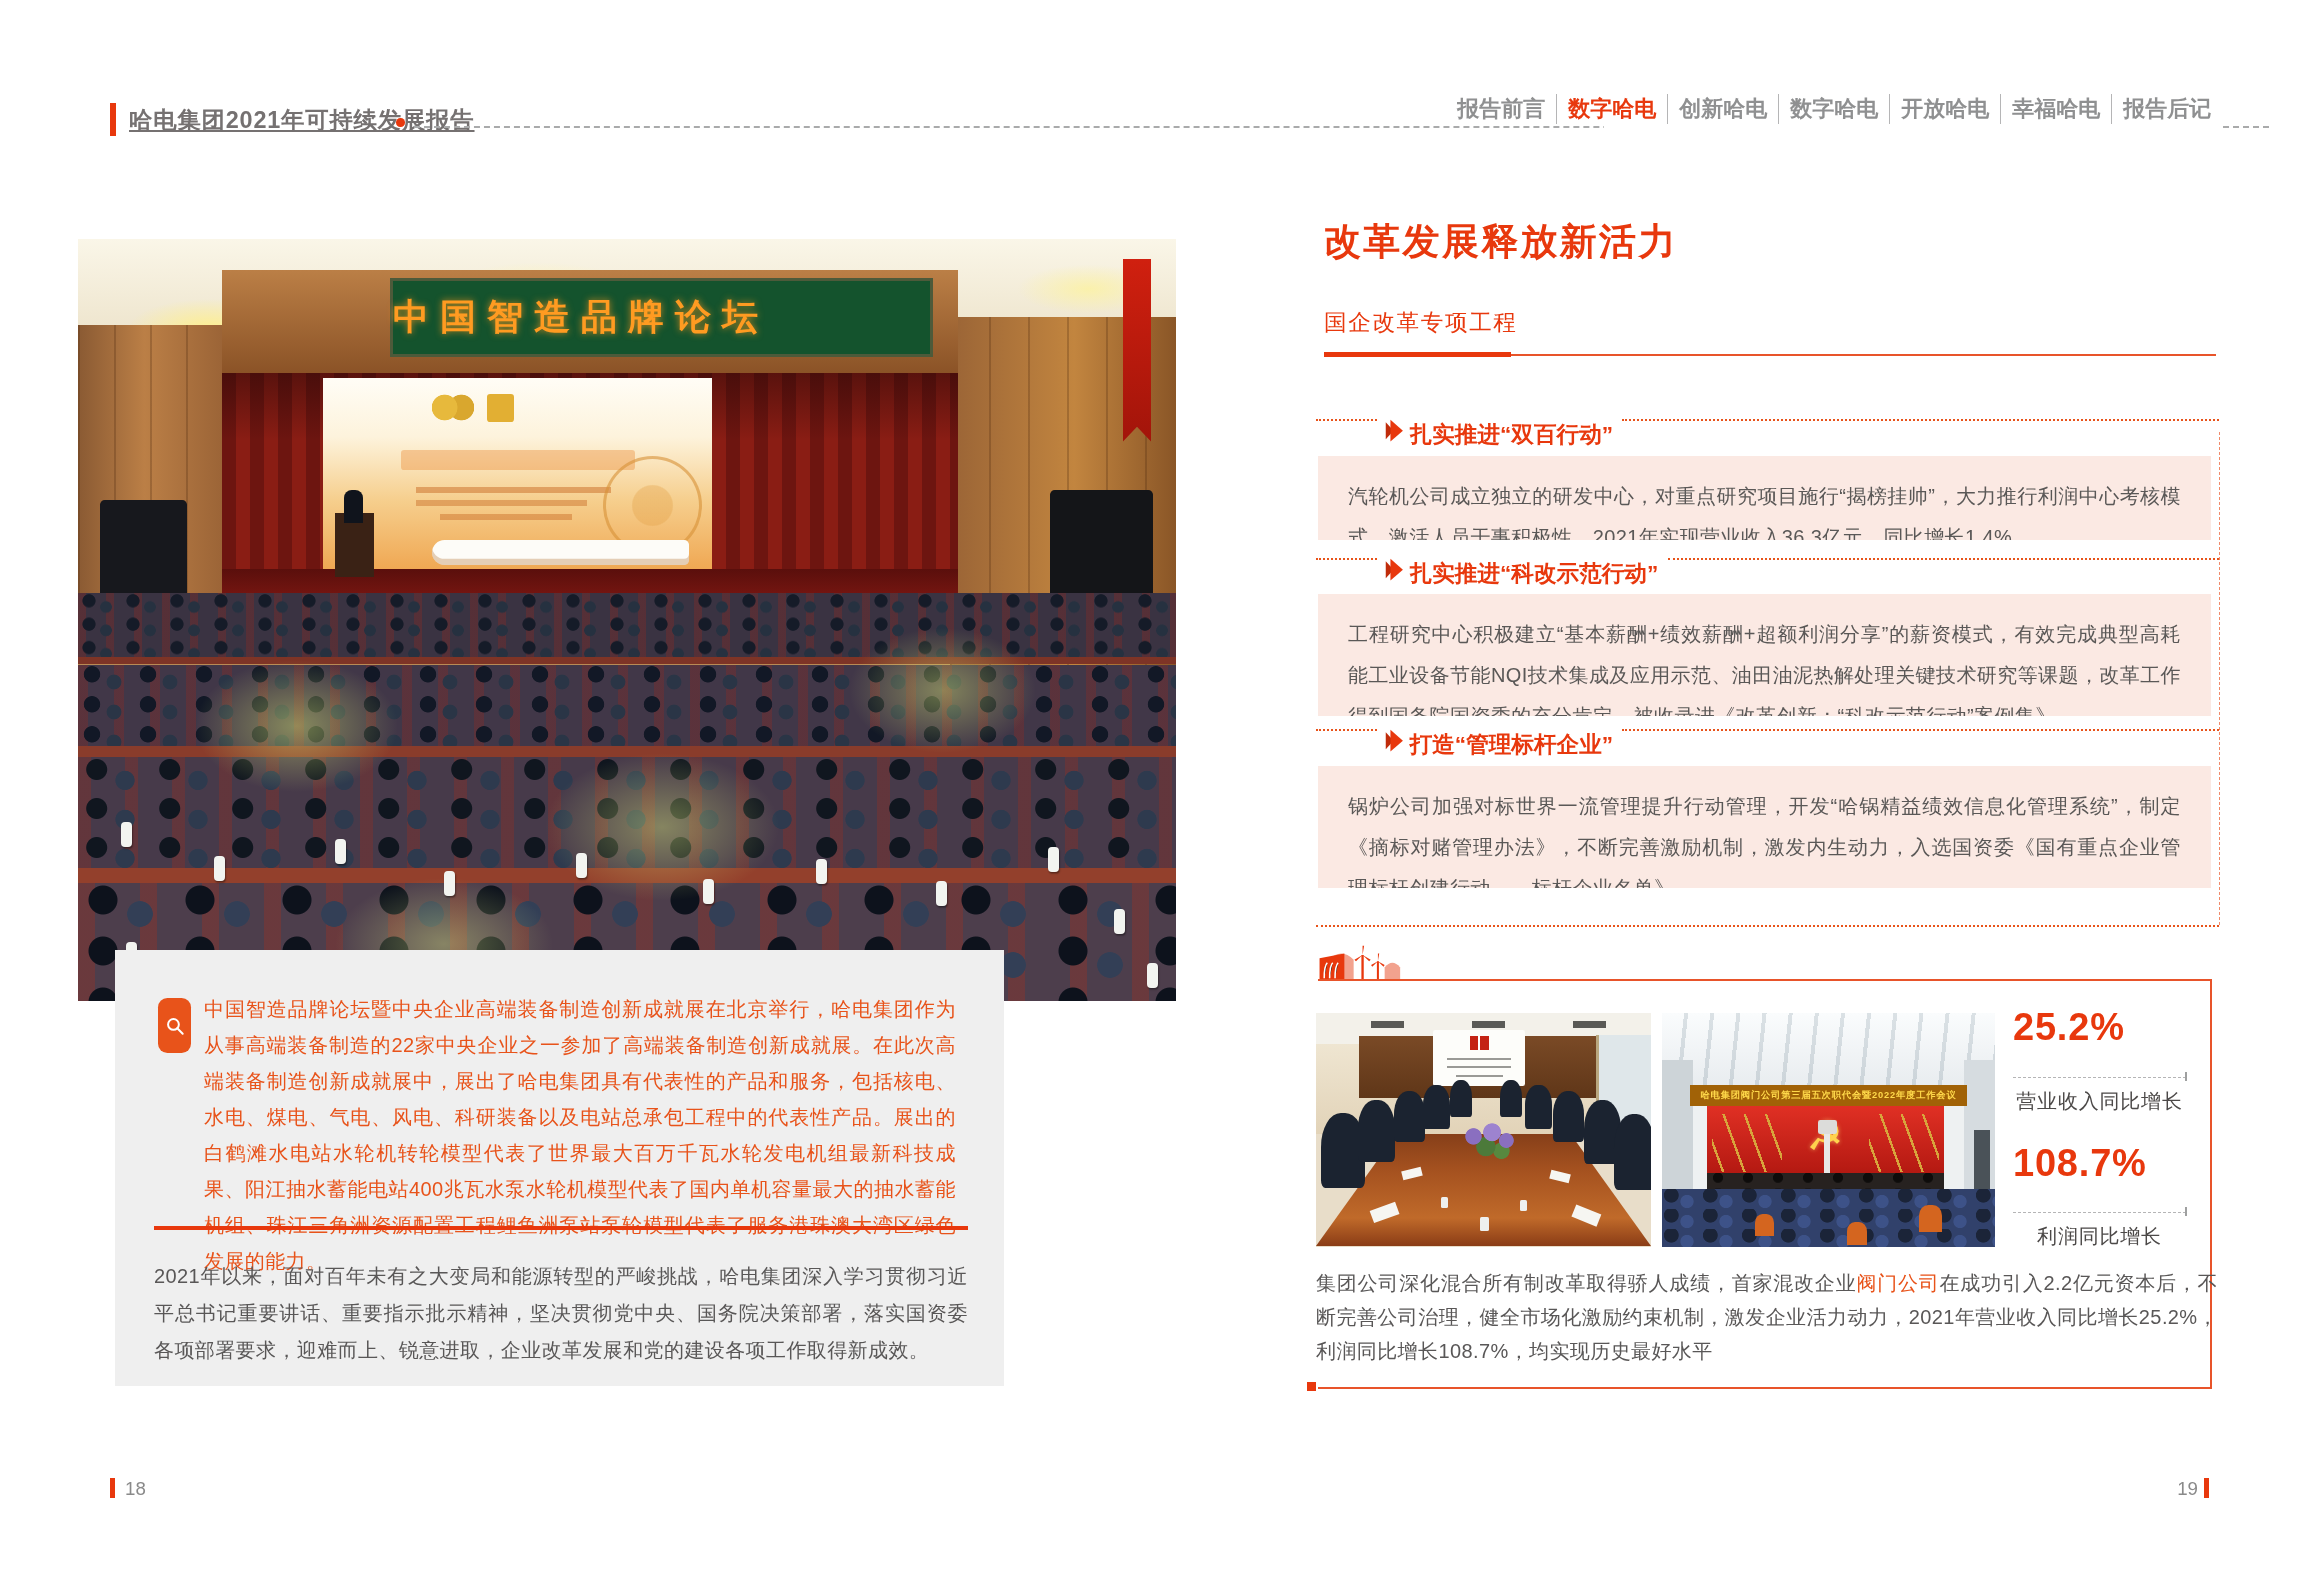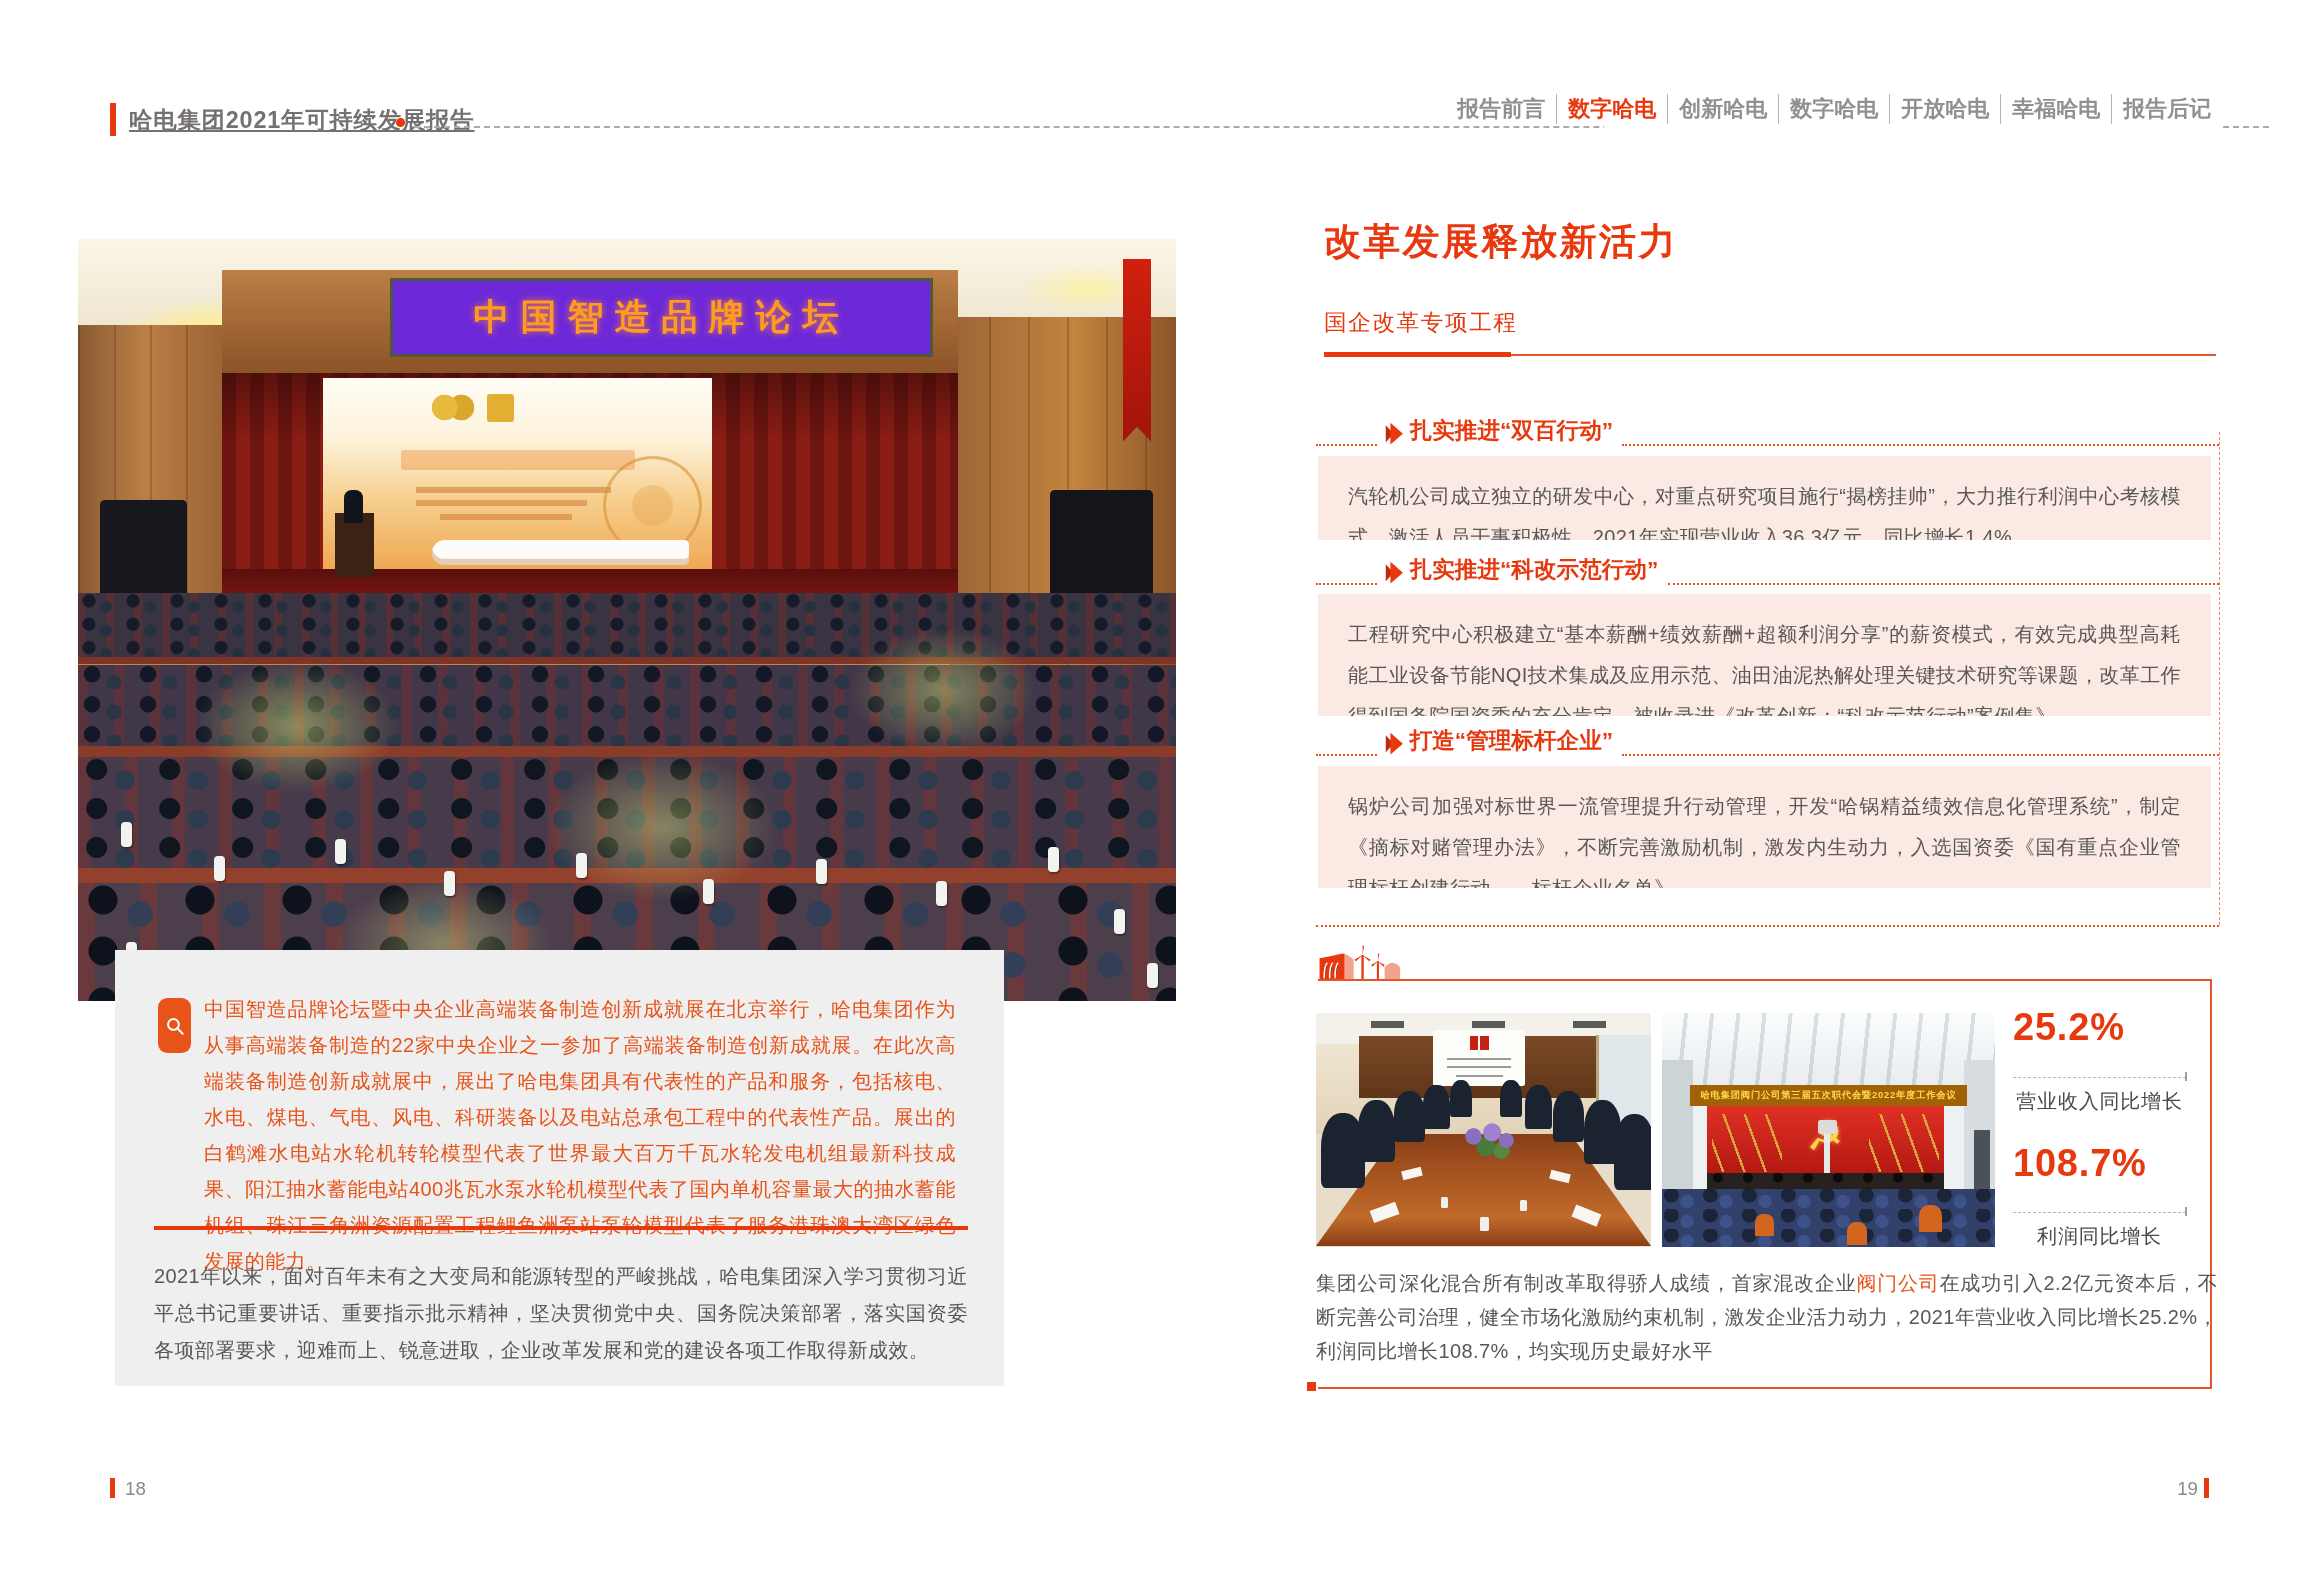--- a/index.html
+++ b/index.html
@@ -33,22 +33,22 @@
   .ph-wall-right{left:872px;top:78px;width:226px;height:350px;
     background:repeating-linear-gradient(90deg,rgba(70,35,10,.25) 0 2.3px,transparent 2.3px 39px),
     linear-gradient(90deg,#9a6436,#c2853f 55%,#8a5627);}
   .ph-speakerbox-l{left:22px;top:261px;width:87px;height:121px;background:#17181d;border-radius:4.7px;}
   .ph-speakerbox-r{left:972px;top:251px;width:103px;height:131px;background:#141518;border-radius:4.7px;}
   .ph-flag{left:1045px;top:19.5px;width:28px;height:183px;
     background:linear-gradient(180deg,#d0200f,#a2140a);
     clip-path:polygon(0 0,100% 0,100% 100%,50% 92%,0 100%);}
   .ph-wood-top{left:144px;top:31px;width:736px;height:105px;
     background:linear-gradient(180deg,#bb7f46,#8a5226);}
-  .ph-led{left:312px;top:39px;width:537px;height:73px;background:#6d28d9;
-    border:3.1px solid #4d5a3a;display:flex;align-items:center;justify-content:center;}
+  .ph-led{left:312px;top:39px;width:537px;height:73px;background:#14532d;
+    border:3.1px solid #4d5a3a;display:flex;align-items:center;}
   .ph-led-text{color:#ff9b21;font-size:36px;font-weight:bold;letter-spacing:11px;
     text-shadow:0 0 7.8px rgba(255,150,30,.8);white-space:nowrap;}
   .ph-curtain{left:144px;top:134px;width:736px;height:226px;
     background:linear-gradient(180deg,rgba(30,5,5,.45),rgba(0,0,0,0) 30%),
     repeating-linear-gradient(90deg,#6d1510 0 14px,#8a1d14 14px 28px);}
   .ph-screen{left:245px;top:139px;width:389px;height:196px;
     background:linear-gradient(180deg,#fffdf6 0%,#fdf3dc 30%,#f6cf8e 62%,#efa54f 100%);}
   .ph-screen-badge{left:109px;top:14px;width:42px;height:31px;border-radius:6.2px;
     background:radial-gradient(circle at 30% 50%,#e7b93c 12.5px,transparent 13.2px),
                radial-gradient(circle at 70% 50%,#d9a72e 12.5px,transparent 13.2px);}
@@ -115,21 +115,21 @@
   .pg19-bar{left:2204px;top:1478px;width:4.7px;height:20px;background:#e8380d;}
   .pg19{left:2170px;top:1478px;width:28px;text-align:right;}
 
   
   .rp-title{left:1324px;top:217px;font-size:37px;font-weight:bold;color:#e8380d;letter-spacing:2.3px;}
   .rp-subtitle{left:1324px;top:307px;font-size:22.6px;color:#e8380d;letter-spacing:1.6px;}
   .rp-underline-thick{left:1324px;top:352px;width:187px;height:4.7px;background:#e8380d;}
   .rp-underline-thin{left:1511px;top:354px;width:705px;height:1.6px;background:#e8542a;}
 
   
-  .sec-head{left:1316px;width:903px;height:26.5px;display:flex;align-items:flex-end;}
+  .sec-head{left:1316px;width:903px;height:26.5px;display:flex;align-items:flex-start;}
   .sec-head .dots-l{width:61px;border-top:2.3px dotted #e8531a;height:0;}
   .sec-head .dots-r{flex:1;border-top:2.3px dotted #e8531a;height:0;}
   .sec-head .arrow{margin:0 6.2px 0 7.8px;width:18.7px;height:23.4px;flex:0 0 auto;}
   .sec-head .sec-title{font-size:22.6px;font-weight:bold;color:#e8380d;margin-right:9.3px;white-space:nowrap;}
   .sec-box{left:1318px;width:893px;background:#fbe9e3;color:#5a5857;
     font-size:20px;line-height:41px;text-align:justify;box-sizing:border-box;
     padding:20px 30px;letter-spacing:0.4px;overflow:hidden;}
   .sec1-head{top:419px;} .sec1-box{top:456px;height:84px;}
   .sec2-head{top:558px;} .sec2-box{top:594px;height:122px;}
   .sec3-head{top:729px;} .sec3-box{top:766px;height:122px;}

